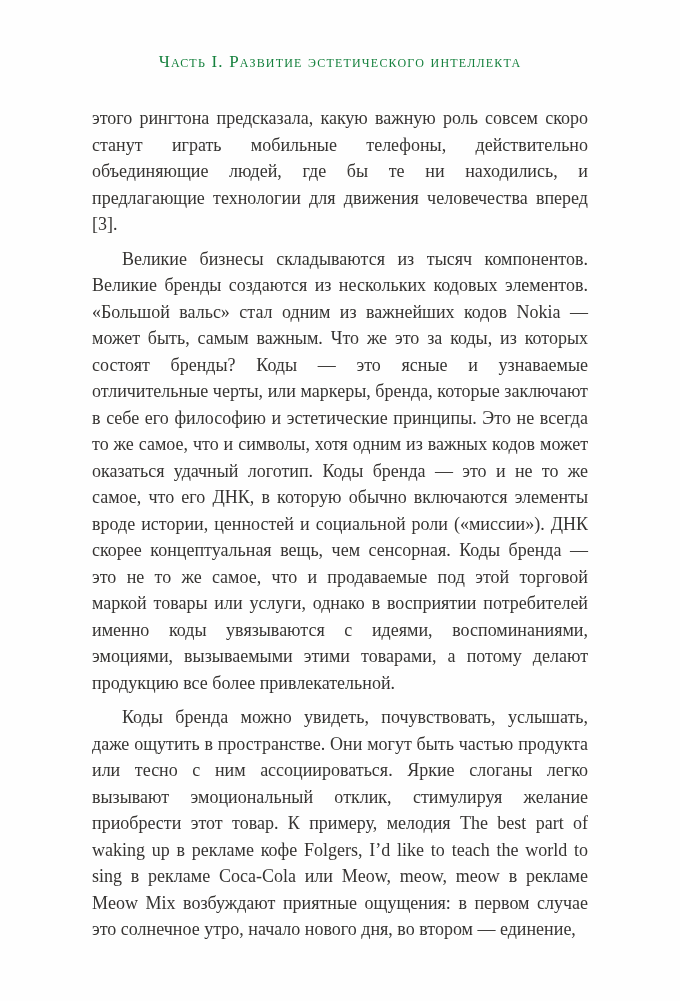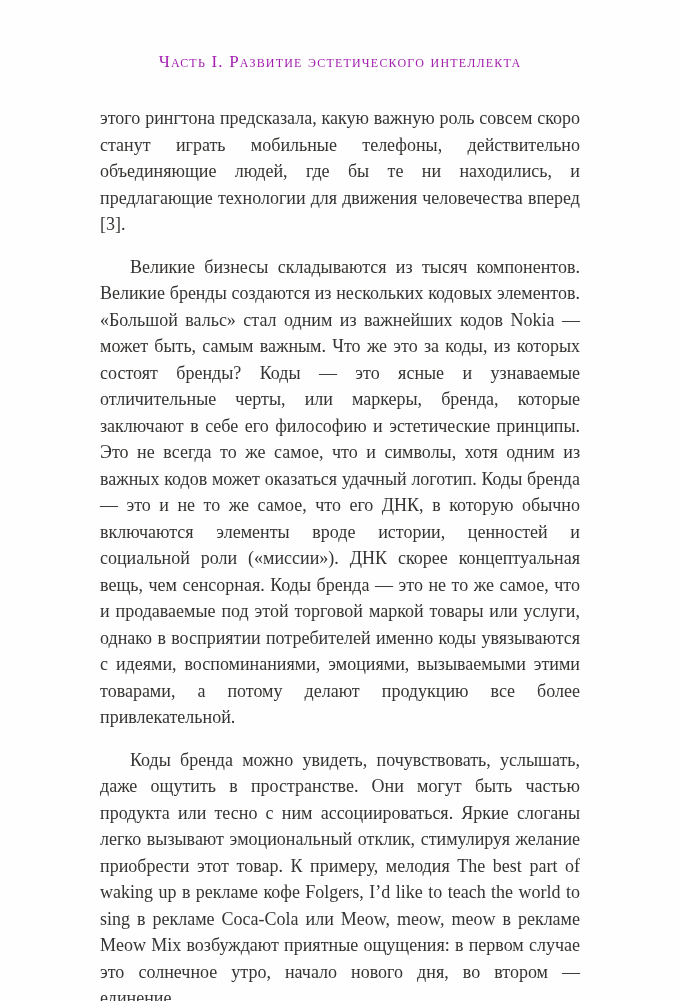--- a/index.html
+++ b/index.html
@@ -16,35 +16,35 @@
     height: 1001px;
     background: #fefefe;
     padding: 52px 84px 0 84px;
     color: #383838;
   }
   .running-head {
     text-align: center;
     font-variant: small-caps;
     font-size: 17px;
     letter-spacing: 1.2px;
-    color: #a21caf;
+    color: #15803d;
     margin-bottom: 33px;
     white-space: nowrap;
   }
   .text-block {
     width: 512px;
     font-size: 18px;
     line-height: 26.5px;
     text-align: justify;
     color: #363432;
     hyphens: auto;
     -webkit-hyphens: auto;
   }
   .text-block p {
-    margin: 16px;
+    margin: 8px;
   }
   .text-block p.indent {
     text-indent: 30px;
   }
   .text-block .em {
   }
 </style>
 </head>
 <body>
 

